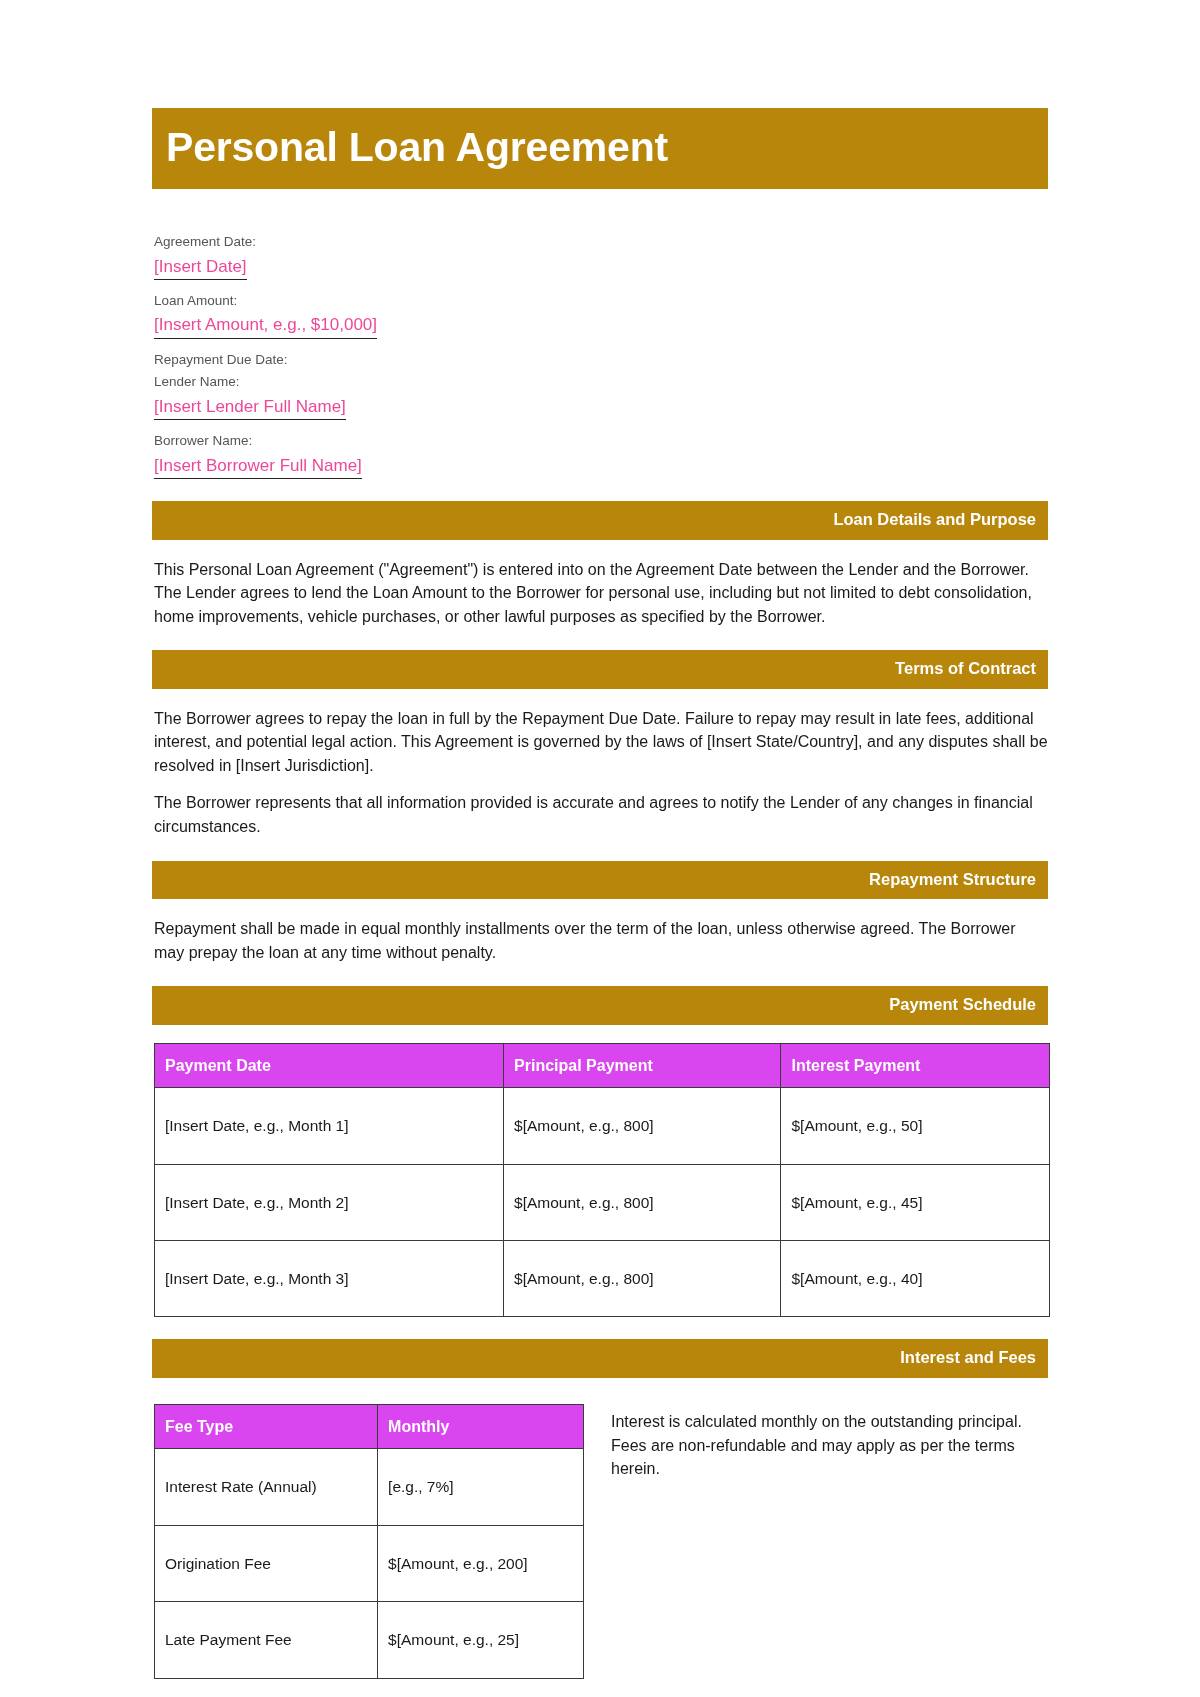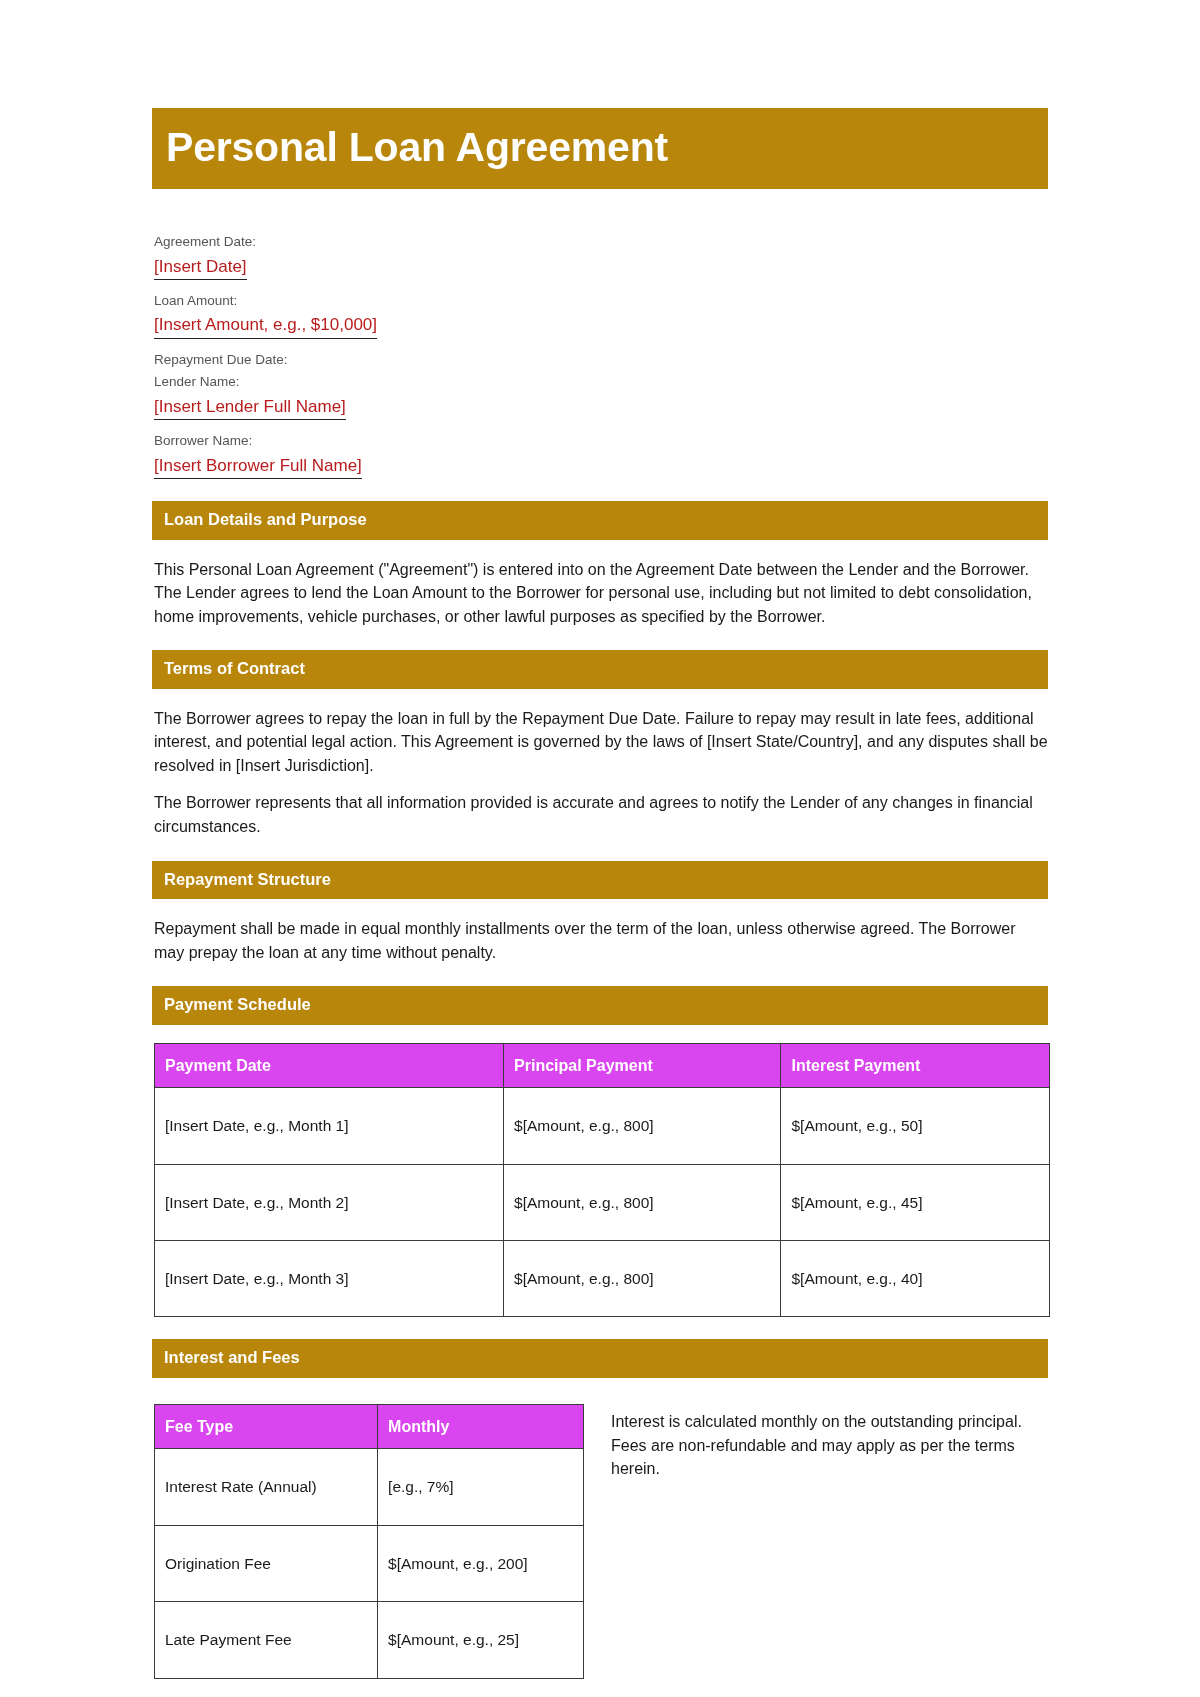--- a/index.html
+++ b/index.html
@@ -48,31 +48,32 @@
     color: #555555;
     margin: 0 0 5px 2px;
     line-height: 1.3;
   }
   .field-value-wrap {
     margin: 0 0 12px 2px;
   }
   .field-value {
     display: inline-block;
     font-size: 17px;
-    color: #b91c1c;
+    color: #ec4899;
     border-bottom: 1.6px solid #222222;
     padding-bottom: 2px;
     line-height: 1.25;
   }
 
   
   .section-bar {
     background: #b8860b;
     padding: 9px 12px 10px 12px;
     margin: 22px 0 18px 0;
+    text-align: right;
   }
   .section-bar .section-title {
     color: #ffffff;
     font-size: 16.5px;
     font-weight: bold;
     line-height: 1.2;
   }
 
   
   p.body-text {

